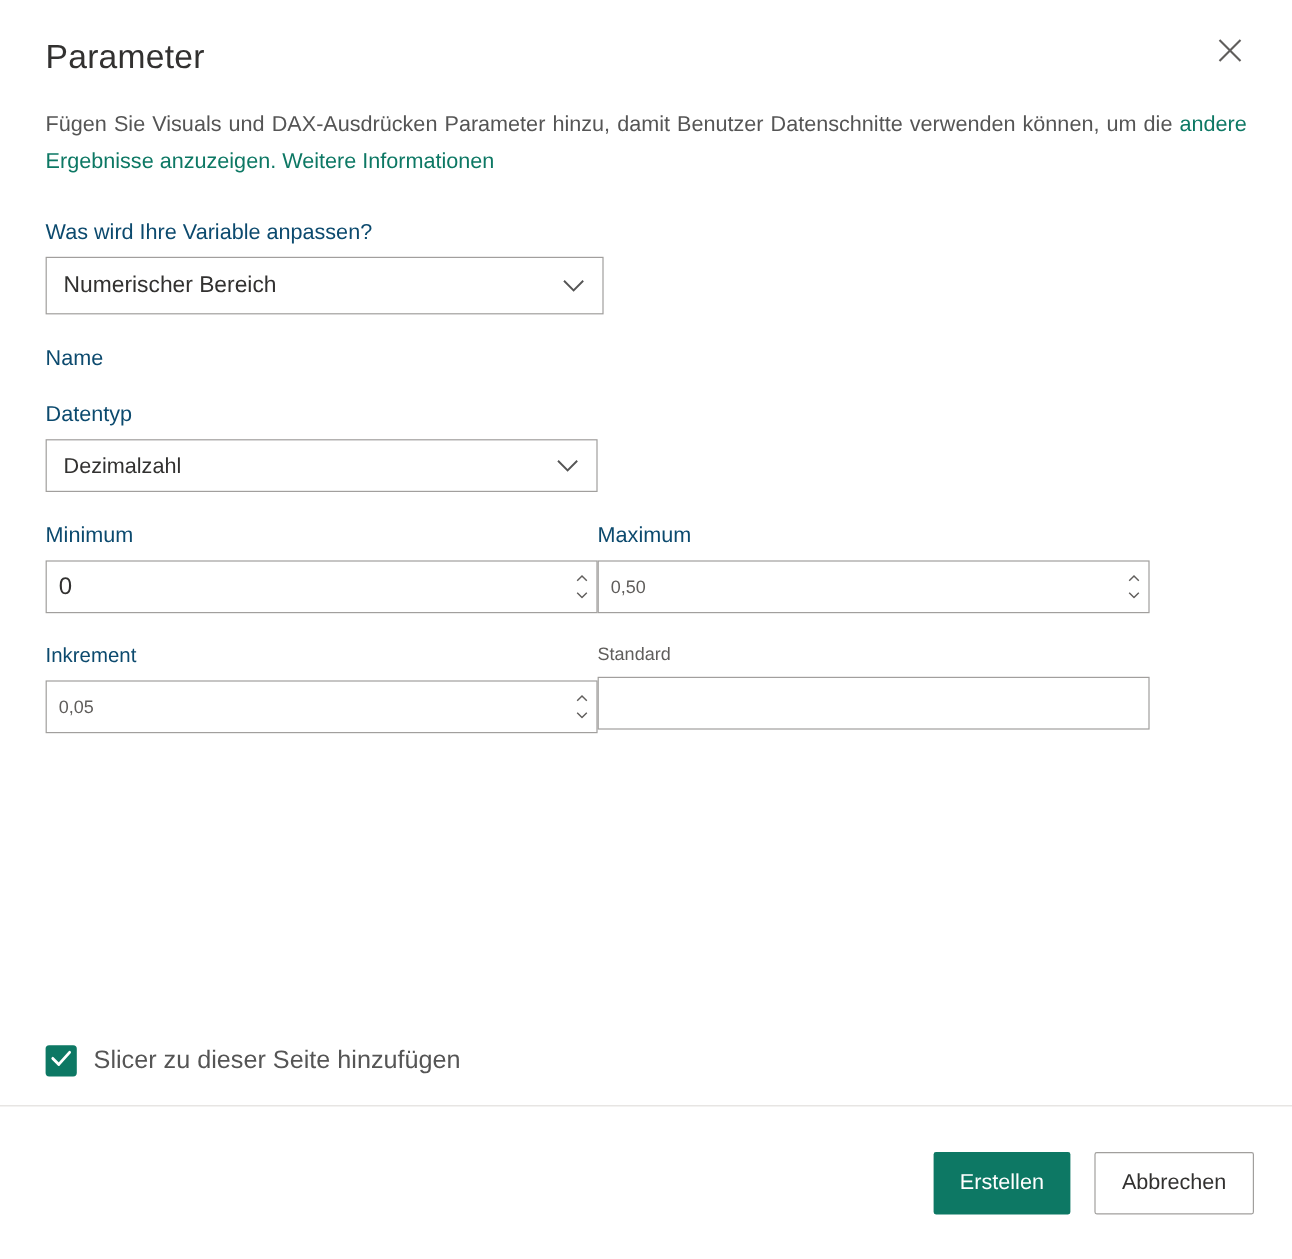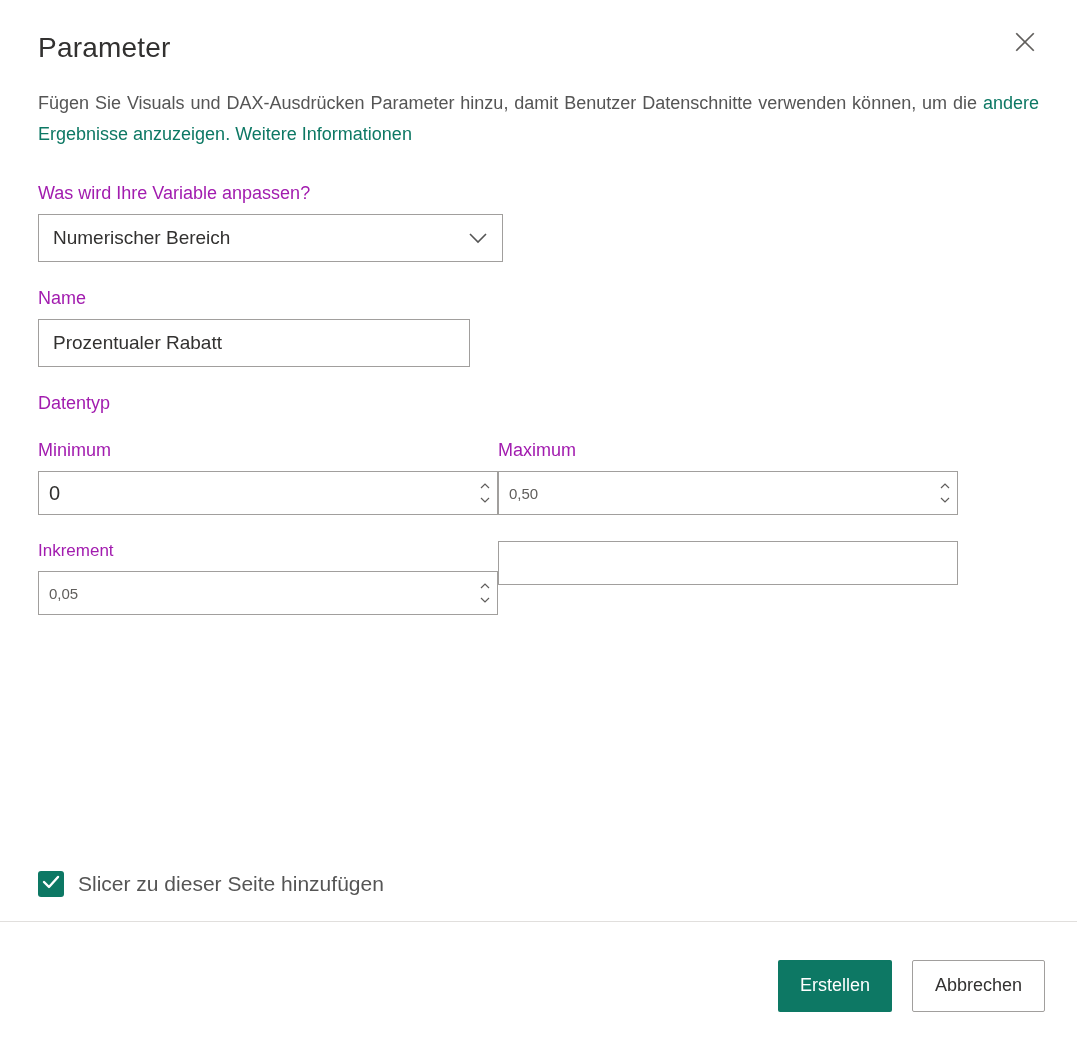--- a/index.html
+++ b/index.html
@@ -40,21 +40,21 @@
     color: #555;
     margin-bottom: 34px;
   }
   .intro .link {
     color: #0d7864;
     cursor: pointer;
   }
   .field-group { margin-bottom: 26px; text-align: left; }
   .field-label {
     font-size: 18px;
-    color: #a21caf;
+    color: #0c4a6e;
     margin-bottom: 10px;
     font-weight: 400;
     display: block;
   }
   .field-label-sm {
     font-size: 15px;
     color: #605e5c;
     margin-bottom: 10px;
     display: block;
   }
@@ -227,25 +227,32 @@
       <span class="chevron-down">
         <svg viewBox="0 0 20 12" fill="none" stroke="currentColor" stroke-width="1.6">
             <polyline points="2,2 10,10 18,2"></polyline>
           </svg>
       </span>
     </div>
   </div>
 
   <div class="field-group">
     <label class="field-label">Name</label>
-    <input class="text-input" type="text" value="Prozentualer Rabatt" style="">
   </div>
 
   <div class="field-group">
     <label class="field-label">Datentyp</label>
+    <div class="select-box short" style="width:460px">
+      <span>Dezimalzahl</span>
+      <span class="chevron-down">
+        <svg viewBox="0 0 20 12" fill="none" stroke="currentColor" stroke-width="1.6">
+            <polyline points="2,2 10,10 18,2"></polyline>
+          </svg>
+      </span>
+    </div>
   </div>
 
   <div class="two-col-row">
     <div class="col">
       <label class="field-label">Minimum</label>
       <div class="spinner">
         <input class="spinner-input big" type="text" value="0" style="">
         <div class="spinner-btns">
           <span>
               <svg viewBox="0 0 10 6" fill="none" stroke="currentColor" stroke-width="1.2">
@@ -293,20 +300,21 @@
             </span>
           <span>
               <svg viewBox="0 0 10 6" fill="none" stroke="currentColor" stroke-width="1.2">
                 <polyline points="1,1 5,5 9,1"></polyline>
               </svg>
             </span>
         </div>
       </div>
     </div>
     <div class="col">
+      <label class="field-label-sm">Standard</label>
       <input class="plain-input" type="text" value="" style="">
     </div>
   </div>
 
   <div class="checkbox-row">
     <div class="checkbox">
       <span>
         <svg viewBox="0 0 18 14" fill="none" stroke="currentColor" stroke-width="2.4" stroke-linecap="round" stroke-linejoin="round">
             <polyline points="2,7 7,12 16,2"></polyline>
           </svg>

